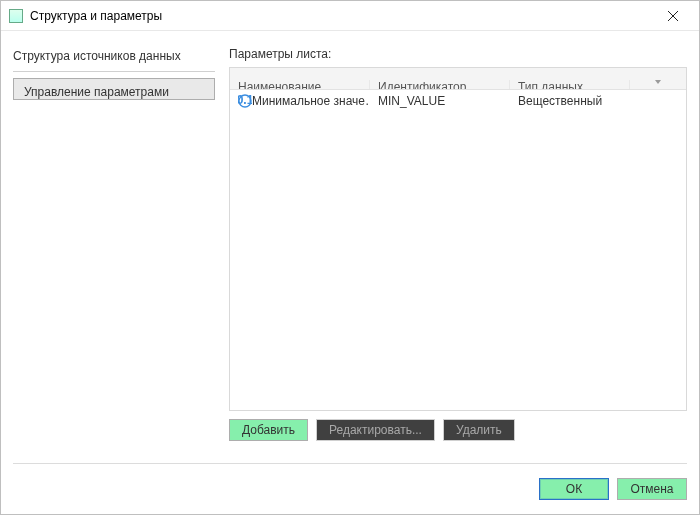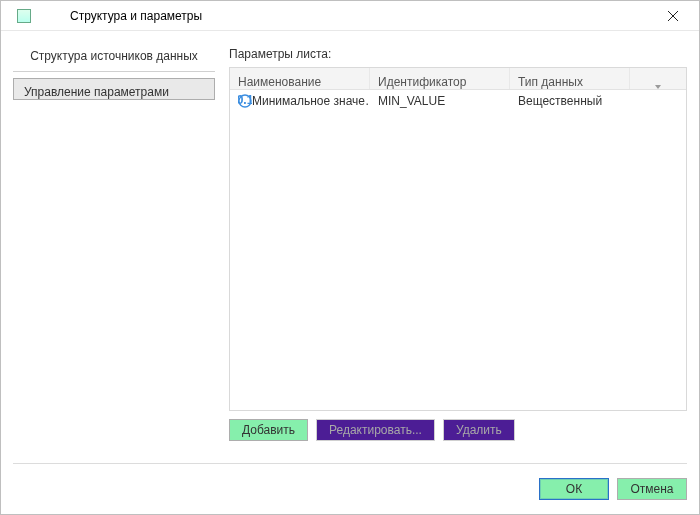--- a/index.html
+++ b/index.html
@@ -1,57 +1,57 @@
 <!DOCTYPE html>
 <html><head>
 <meta charset="utf-8">
 <style>
   * { box-sizing: border-box; font-family: "Segoe UI", Tahoma, Arial, sans-serif; font-size: 12px; }
   html, body { margin: 0; padding: 0; }
   body { width: 700px; height: 515px; background: #ffffff; }
 
   .window { width: 700px; height: 515px; border: 1px solid #bfbfbf; display: flex; flex-direction: column; background: #fff; }
 
-  .titlebar { height: 30px; display: flex; align-items: center; padding: 0 6px 0 16px; border-bottom: 1px solid #e8e8e8; gap: 32px; }
+  .titlebar { height: 30px; display: flex; align-items: center; padding: 0 6px 0 8px; border-bottom: 1px solid #e8e8e8; }
   .titlebar .app-icon { width: 14px; height: 14px; border: 1px solid #6a8; background: linear-gradient(#dfe, #bfe); margin-right: 7px; }
   .titlebar .title { flex: 1; color: #000; font-size: 12px; }
   .titlebar .close { width: 40px; height: 28px; display: flex; align-items: center; justify-content: center; color: #222; cursor: pointer; }
   .titlebar .close svg { width: 10px; height: 10px; stroke: #222; stroke-width: 1; }
 
   .body { flex: 1; display: flex; padding: 12px 12px 0 12px; }
 
   .left-panel { width: 202px; display: flex; flex-direction: column; }
-  .section-heading { text-align: center; color: #333; padding: 6px 0 8px 0; }
+  .section-heading { color: #333; padding: 6px 0 8px 0; }
   .divider { height: 1px; background: #d0d0d0; margin-bottom: 6px; }
 
   .navbtn { height: 22px; border: 1px solid #adadad; background: #e9e9e9; display: flex; align-items: flex-end; padding: 0 10px; color: #333; cursor: pointer; }
 
   .right-panel { flex: 1; display: flex; flex-direction: column; margin-left: 14px; }
   .subheading { color: #333; padding: 4px 0 6px 0; }
 
   .grid { flex: 1; border: 1px solid #d9d9d9; background: #ffffff; display: flex; flex-direction: column; overflow: hidden; }
   .grid-header { display: flex; background: #f4f4f4; border-bottom: 1px solid #e2e2e2; height: 22px; }
-  .gh-cell { display: flex; align-items: flex-end; padding: 0 8px; color: #555; border-right: 1px solid #e8e8e8; overflow: hidden; white-space: nowrap; }
+  .gh-cell { display: flex; align-items: flex-start; padding: 0 8px; color: #555; border-right: 1px solid #e8e8e8; overflow: hidden; white-space: nowrap; margin-top: 12px; }
   .gh-cell:last-child { justify-content: center; color: #999; }
   .col-name { width: 140px; }
   .col-id   { width: 140px; }
   .col-type { width: 120px; }
   .col-menu { flex: 1; min-width: 24px; border-right: none; }
   .grid-row { display: flex; height: 22px; align-items: center; }
   .gr-cell { padding: 0 8px; overflow: hidden; white-space: nowrap; text-overflow: ellipsis; color: #333; }
   .gr-name { width: 140px; display: flex; align-items: center; }
   .gr-id   { width: 140px; }
   .gr-type { width: 120px; }
 
   .row-icon { width: 14px; height: 14px; flex: 0 0 14px; }
   .row-icon svg { width: 14px; height: 14px; display: block; }
 
   .grid-actions { display: flex; gap: 8px; padding-top: 8px; }
   .btn { height: 22px; border: 1px solid #adadad; background: #86efac; padding: 0 12px; display: inline-flex; align-items: center; color: #333; cursor: pointer; }
-  .btn.disabled { color: #a8a8a8; border-color: #d0d0d0; background: #4c1d95; cursor: default; text-align: center; }
+  .btn.disabled { color: #a8a8a8; border-color: #d0d0d0; background: #404040; cursor: default; text-align: center; }
 
   .separator { height: 1px; background: #dcdcdc; margin: 22px 12px 0 12px; }
 
   .footer { height: 50px; display: flex; align-items: center; justify-content: flex-end; padding: 0 12px; gap: 8px; }
   .footer .btn { min-width: 70px; justify-content: center; }
   .btn.primary { border-color: #2a70c8; box-shadow: 0 0 0 1px rgba(42,112,200,.25) inset; }
 
   .chev-down { width: 0; height: 0; border-left: 3px solid transparent; border-right: 3px solid transparent; border-top: 4px solid #9a9a9a; }
 </style>
 </head>

